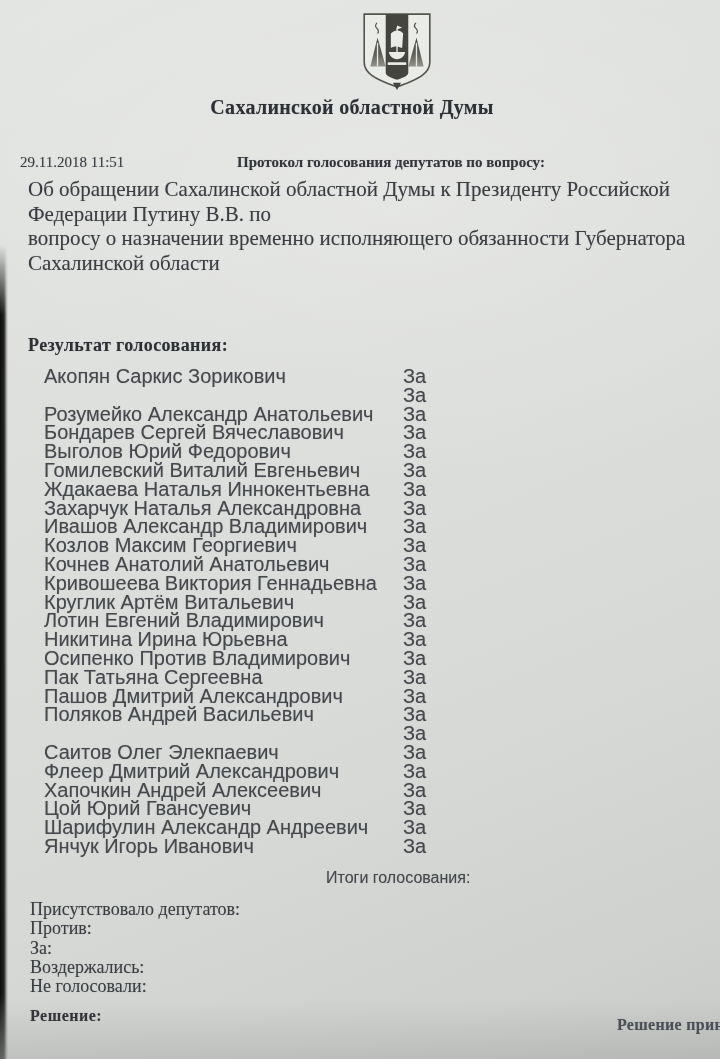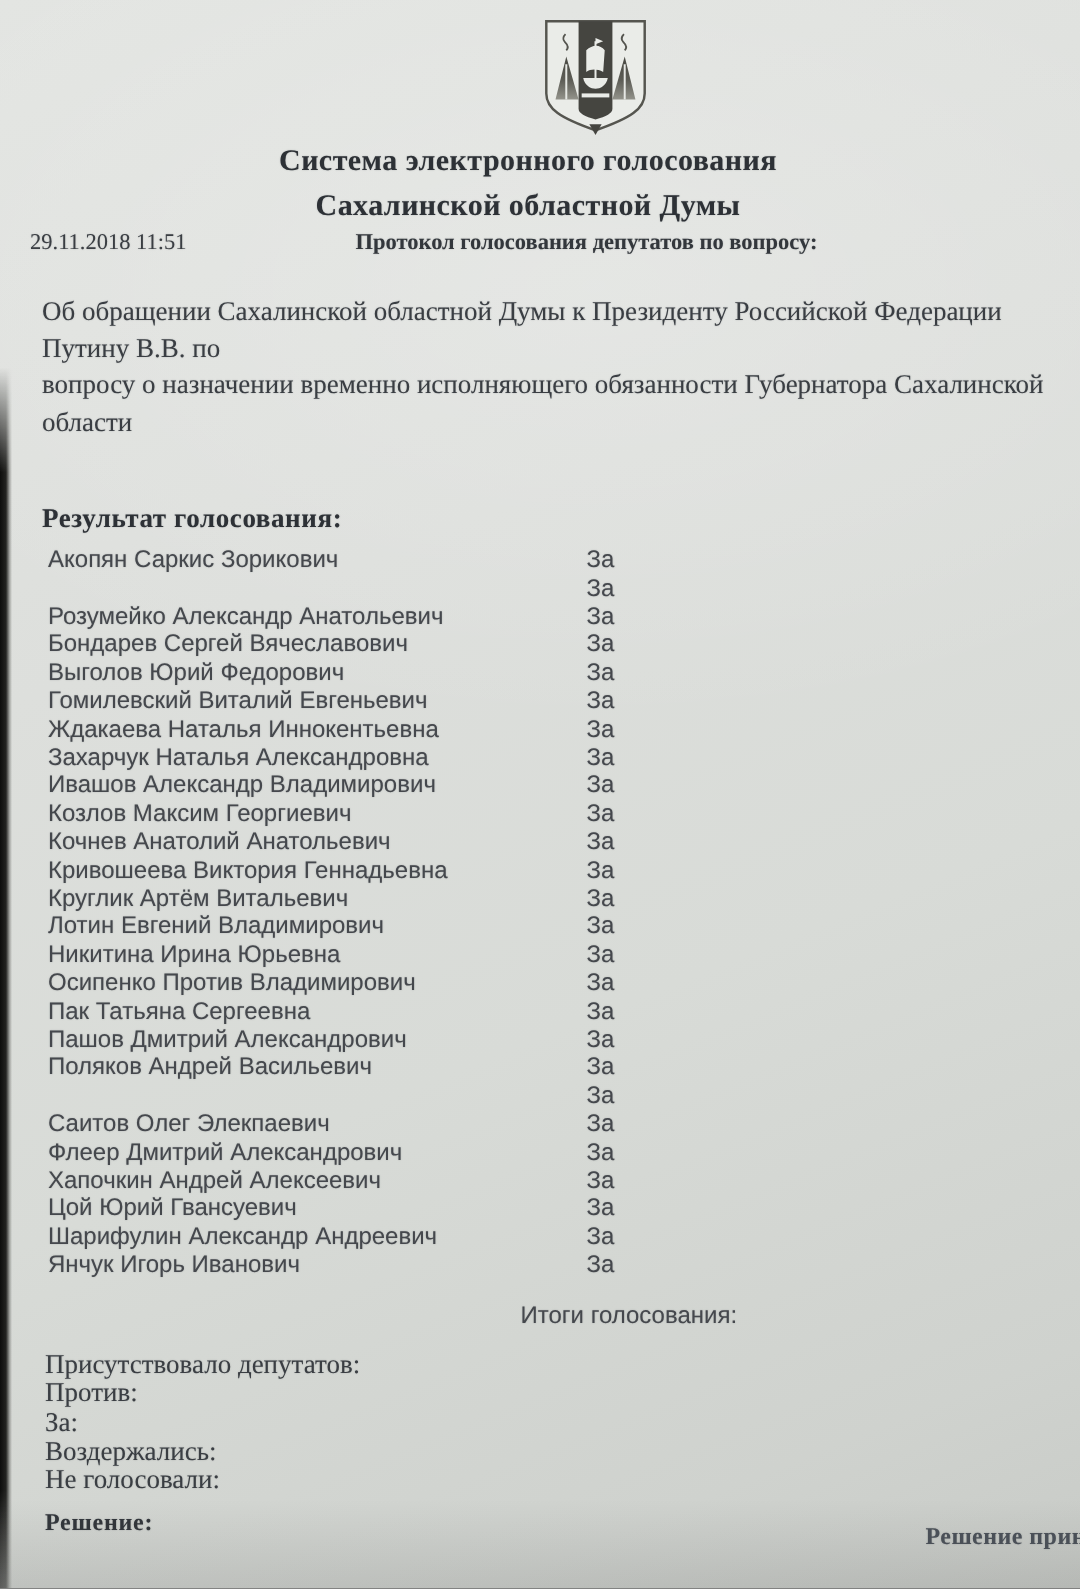--- a/index.html
+++ b/index.html
@@ -25,32 +25,32 @@
 
   .emblem{position:absolute;left:356px;top:11px;width:82px;height:80px;}
 
   .doc-title{
     position:absolute;top:92px;left:0;width:704px;text-align:center;
     font-weight:bold;font-size:20px;line-height:30px;color:#2d3136;letter-spacing:0.3px;
   }
   .meta-date{position:absolute;top:154px;left:20px;font-size:15px;color:#3a3e43;}
   .meta-heading{position:absolute;top:154px;left:237px;font-size:15px;font-weight:bold;color:#33373c;}
 
-  .question{position:absolute;top:177px;left:28px;width:672px;font-size:18px;line-height:24.5px;color:#3a3e43;margin-top:18px;}
+  .question{position:absolute;top:177px;left:28px;width:672px;font-size:21px;line-height:24.5px;color:#3a3e43;}
 
   .results-heading{position:absolute;top:335px;left:28px;font-size:18px;font-weight:bold;color:#2d3136;letter-spacing:0.4px;}
 
-  .voters{position:absolute;top:365px;left:32px;width:672px;
-    font-family:"Liberation Sans", sans-serif;font-size:16px;color:#45484d;}
+  .voters{position:absolute;top:365px;left:44px;width:672px;
+    font-family:"Liberation Sans", sans-serif;font-size:20px;color:#45484d;}
   .voter-row{position:relative;height:18.8px;}
   .voter-name{position:absolute;left:0;top:0;white-space:nowrap;}
   .voter-vote{position:absolute;left:359px;top:0;}
 
   .totals-heading{position:absolute;top:869px;left:326px;
-    font-family:"Liberation Sans", sans-serif;font-size:16px;color:#45484d;margin-left:21px;}
+    font-family:"Liberation Sans", sans-serif;font-size:16px;color:#45484d;}
 
   .summary{position:absolute;top:900px;left:30px;font-size:18px;line-height:19.3px;color:#3a3e43;}
 
   .decision-label{position:absolute;top:1007px;left:30px;font-size:16px;font-weight:bold;color:#33373c;letter-spacing:0.5px;}
   .decision-result{position:absolute;top:1016px;left:617px;width:103px;overflow:hidden;
     font-size:16px;font-weight:bold;white-space:nowrap;color:#4d535b;letter-spacing:0.3px;}
 </style>
 </head>
 <body>
 
@@ -78,21 +78,20 @@
       <polygon points="36,70 44,70 40,77" fill="#454540"></polygon>
       <line x1="40" y1="16" x2="40" y2="44" stroke="#eaece8" stroke-width="1.3"></line>
       <path d="M40 14 l5 2 -5 2 z" fill="#eaece8"></path>
       <path d="M34 22 C38 18 43 18 46 22 L45 36 C41 34 37 34 34 36 Z" fill="#eaece8"></path>
       <path d="M32 40 L48 40 C47 45 43 47 40 47 C37 47 33 45 32 40 Z" fill="#eaece8"></path>
       <rect x="31" y="50" width="18" height="2.6" fill="#eaece8"></rect>
     </svg>
   </div>
 
   <div class="doc-title scan-text">
-    <div>Система электронного голосования</div>
     <div>Сахалинской областной Думы</div>
   </div>
 
   <div class="meta-date scan-text">29.11.2018 11:51</div>
   <div class="meta-heading scan-text">Протокол голосования депутатов по вопросу:</div>
 
   <div class="question scan-text">
     <div>Об обращении Сахалинской областной Думы к Президенту Российской Федерации Путину В.В. по</div>
     <div>вопросу о назначении временно исполняющего обязанности Губернатора Сахалинской области</div>
   </div>

